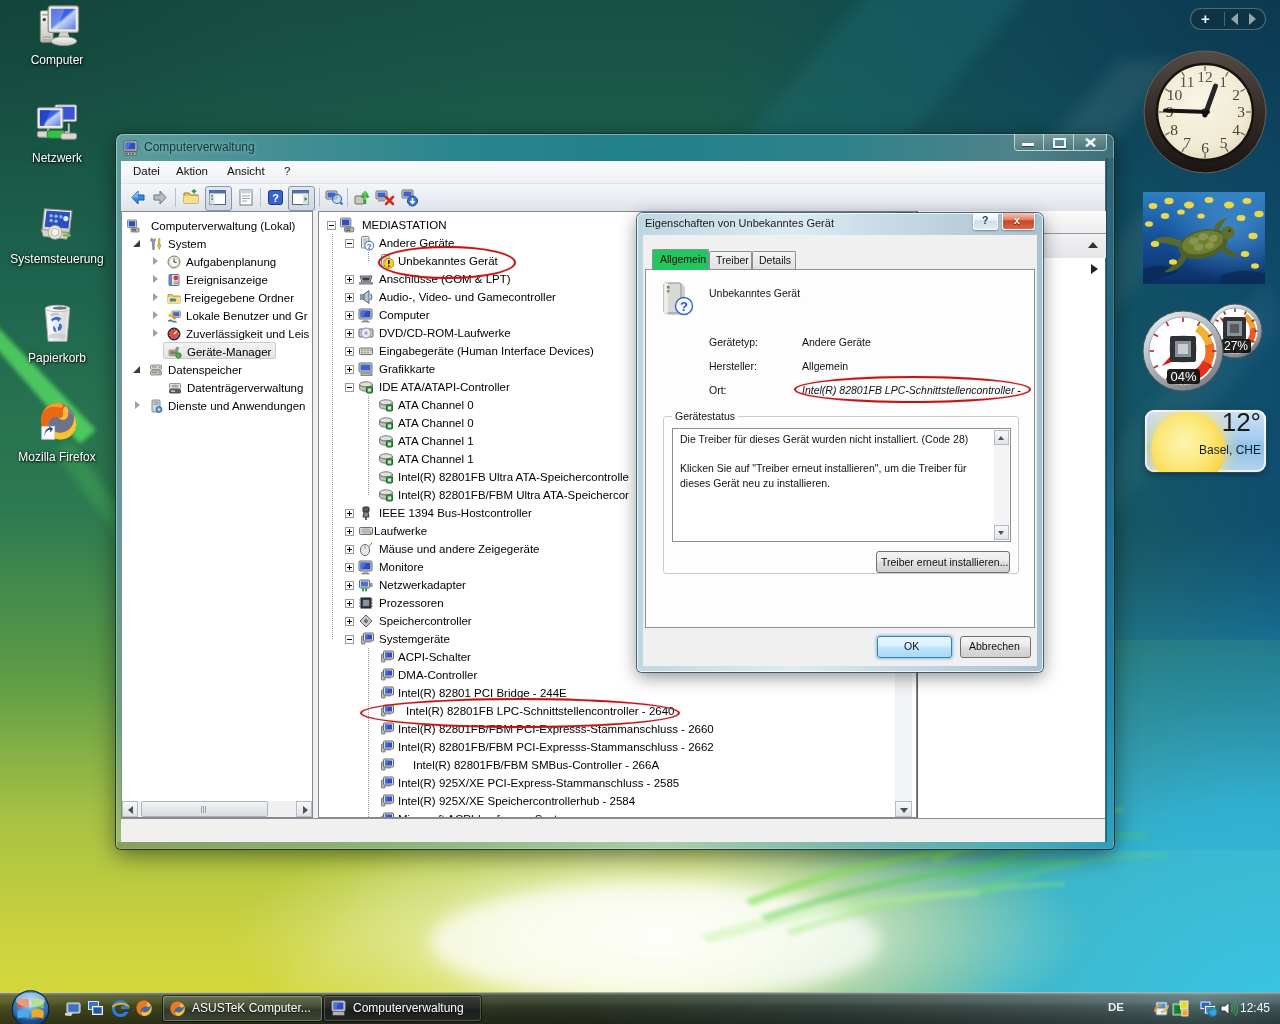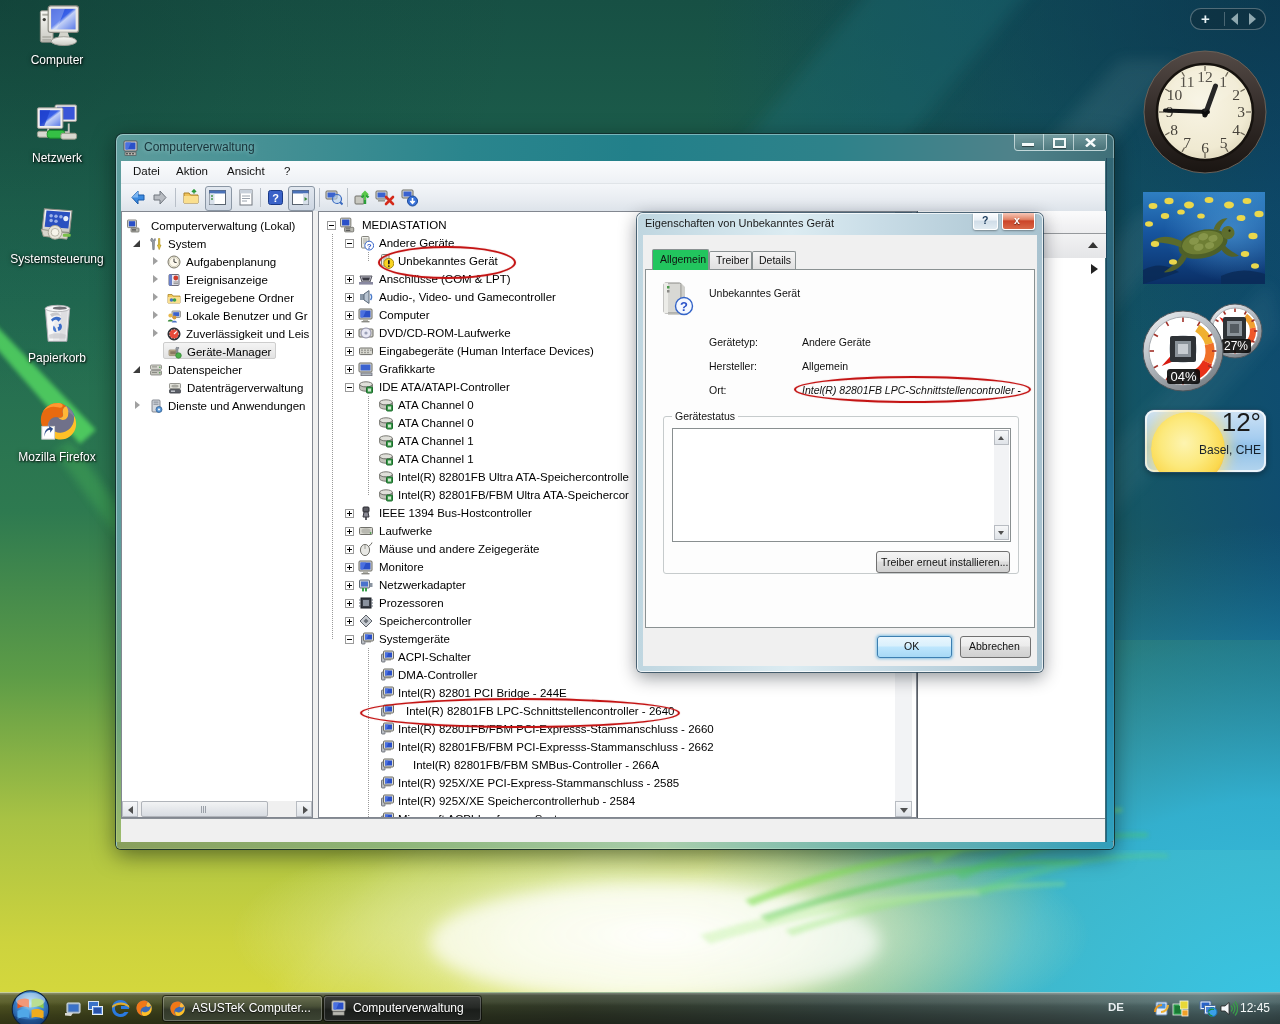--- a/index.html
+++ b/index.html
@@ -885,21 +885,21 @@
           <svg style="margin-left:4px" width="16" height="16">
             <use href="#tb-1394"></use>
           </svg>
           <span style="margin-left:5px">IEEE 1394 Bus-Hostcontroller</span>
         </div>
       <div class="trow" style="left:0;top:310px">
           <span class="exp plus" style="margin-left:26px"></span>
           <svg style="margin-left:4px" width="16" height="16">
             <use href="#tb-hdd"></use>
           </svg>
-          <span style="margin-left:5px">Laufwerke</span>
+          <span style="">Laufwerke</span>
         </div>
       <div class="trow" style="left:0;top:328px">
           <span class="exp plus" style="margin-left:26px"></span>
           <svg style="margin-left:4px" width="16" height="16">
             <use href="#tb-mouse"></use>
           </svg>
           <span style="margin-left:5px">Mäuse und andere Zeigegeräte</span>
         </div>
       <div class="trow" style="left:0;top:346px">
           <span class="exp plus" style="margin-left:26px"></span>
@@ -1062,20 +1062,21 @@
         <div class="abs" style="left:63px;top:17px;font-size:10.5px;color:#111;">Unbekanntes Gerät</div>
         <div class="abs" style="left:63px;top:66px;font-size:10.5px;color:#111;">Gerätetyp:</div>
         <div class="abs" style="left:156px;top:66px;font-size:10.5px;color:#111;">Andere Geräte</div>
         <div class="abs" style="left:63px;top:90px;font-size:10.5px;color:#111;">Hersteller:</div>
         <div class="abs" style="left:156px;top:90px;font-size:10.5px;color:#111;">Allgemein</div>
         <div class="abs" style="left:63px;top:114px;font-size:10.5px;color:#111;">Ort:</div>
         <div class="abs" style="left:156px;top:114px;font-size:10.5px;color:#111;white-space:nowrap;font-style:italic;">Intel(R) 82801FB LPC-Schnittstellencontroller -</div>
         <div class="abs" style="left:17px;top:146px;width:356px;height:158px;border:1px solid #c6cbcc;border-radius:3px;box-sizing:border-box;">
           <div class="abs" style="left:8px;top:-7px;background:#fdfdfd;padding:0 3px;font-size:10.5px;color:#111;">Gerätestatus</div>
           <div class="abs" style="left:8px;top:11px;width:339px;height:114px;background:#fff;border:1px solid #898f90;box-sizing:border-box;">
+            <div class="abs" style="left:7px;top:3px;width:324px;font-size:10.5px;color:#111;line-height:14.5px;">Die Treiber für dieses Gerät wurden nicht installiert. (Code 28)<br><br>Klicken Sie auf "Treiber erneut installieren", um die Treiber für<br>dieses Gerät neu zu installieren.</div>
             <div class="abs" style="right:1px;top:1px;width:15px;height:110px;background:#f2f3f5;">
               <div class="abs" style="left:0;top:0;width:15px;height:15px;background:linear-gradient(180deg,#f6f7f8,#dfe3e8);border:1px solid #b8bcc2;box-sizing:border-box;">
                 <div class="abs" style="left:3px;top:5px;width:0;height:0;border-bottom:4px solid #505050;border-left:3.5px solid transparent;border-right:3.5px solid transparent;"></div>
               </div>
               <div class="abs" style="left:0;bottom:0;width:15px;height:15px;background:linear-gradient(180deg,#f6f7f8,#dfe3e8);border:1px solid #b8bcc2;box-sizing:border-box;">
                 <div class="abs" style="left:3px;top:5px;width:0;height:0;border-top:4px solid #505050;border-left:3.5px solid transparent;border-right:3.5px solid transparent;"></div>
               </div>
             </div>
           </div>
           <div class="abs" style="left:212px;top:134px;width:134px;height:22px;background:linear-gradient(180deg,#f4f4f4 0%,#ebebeb 45%,#dedede 50%,#d0d0d0 100%);

